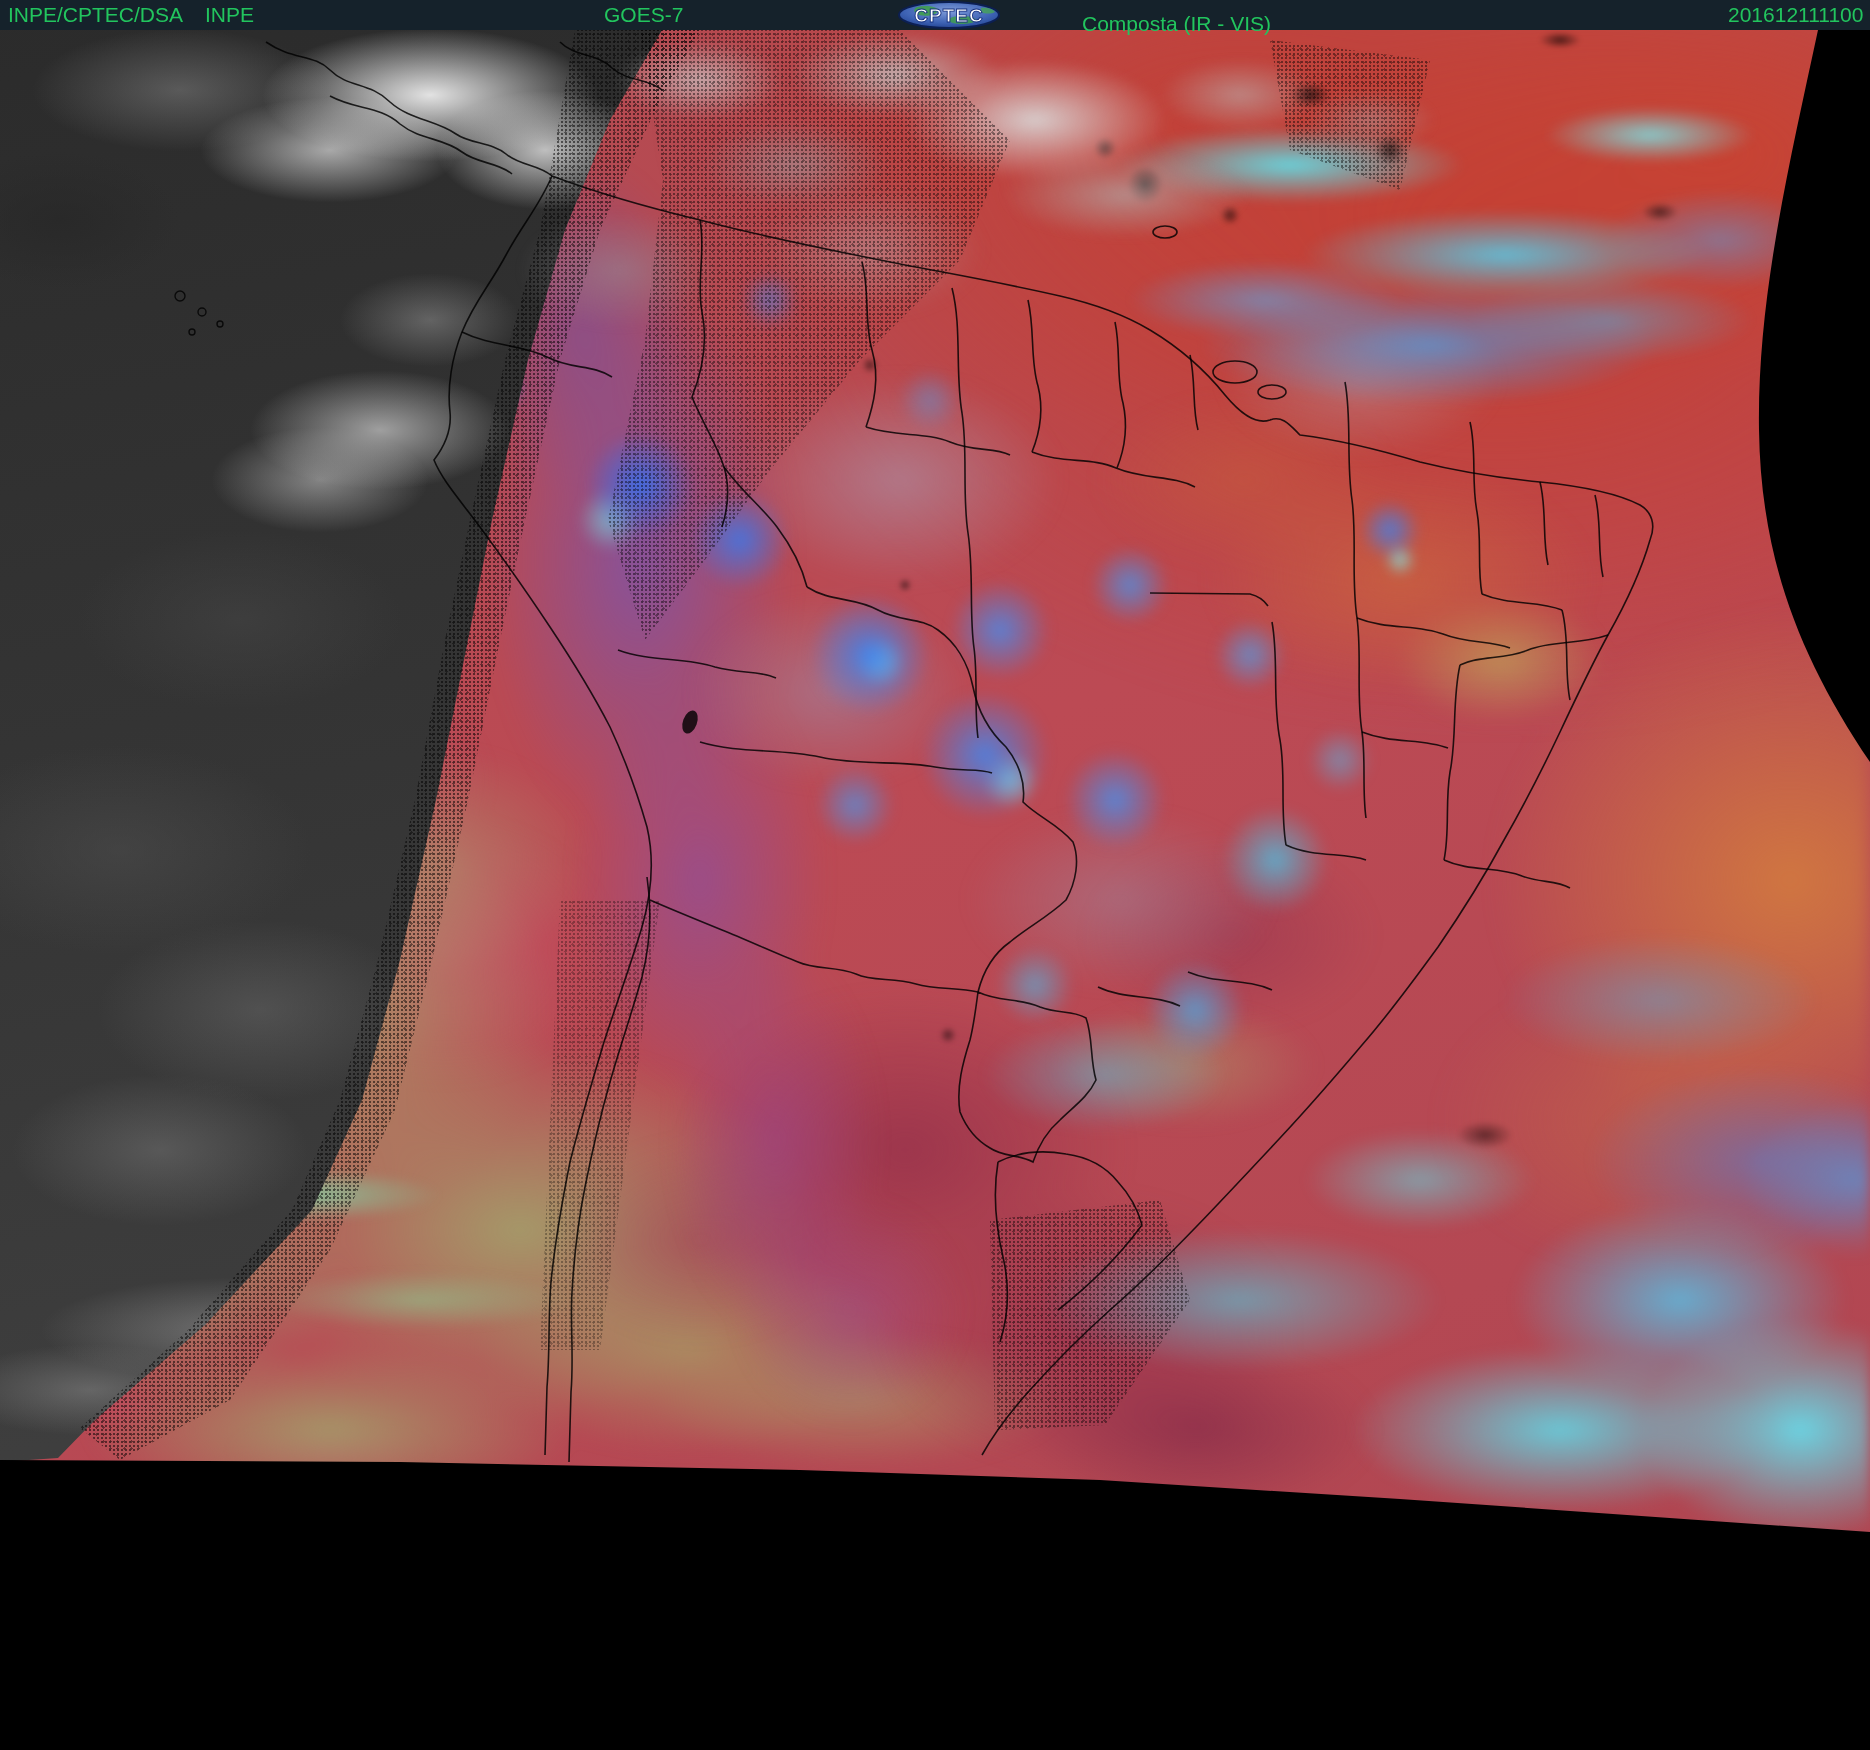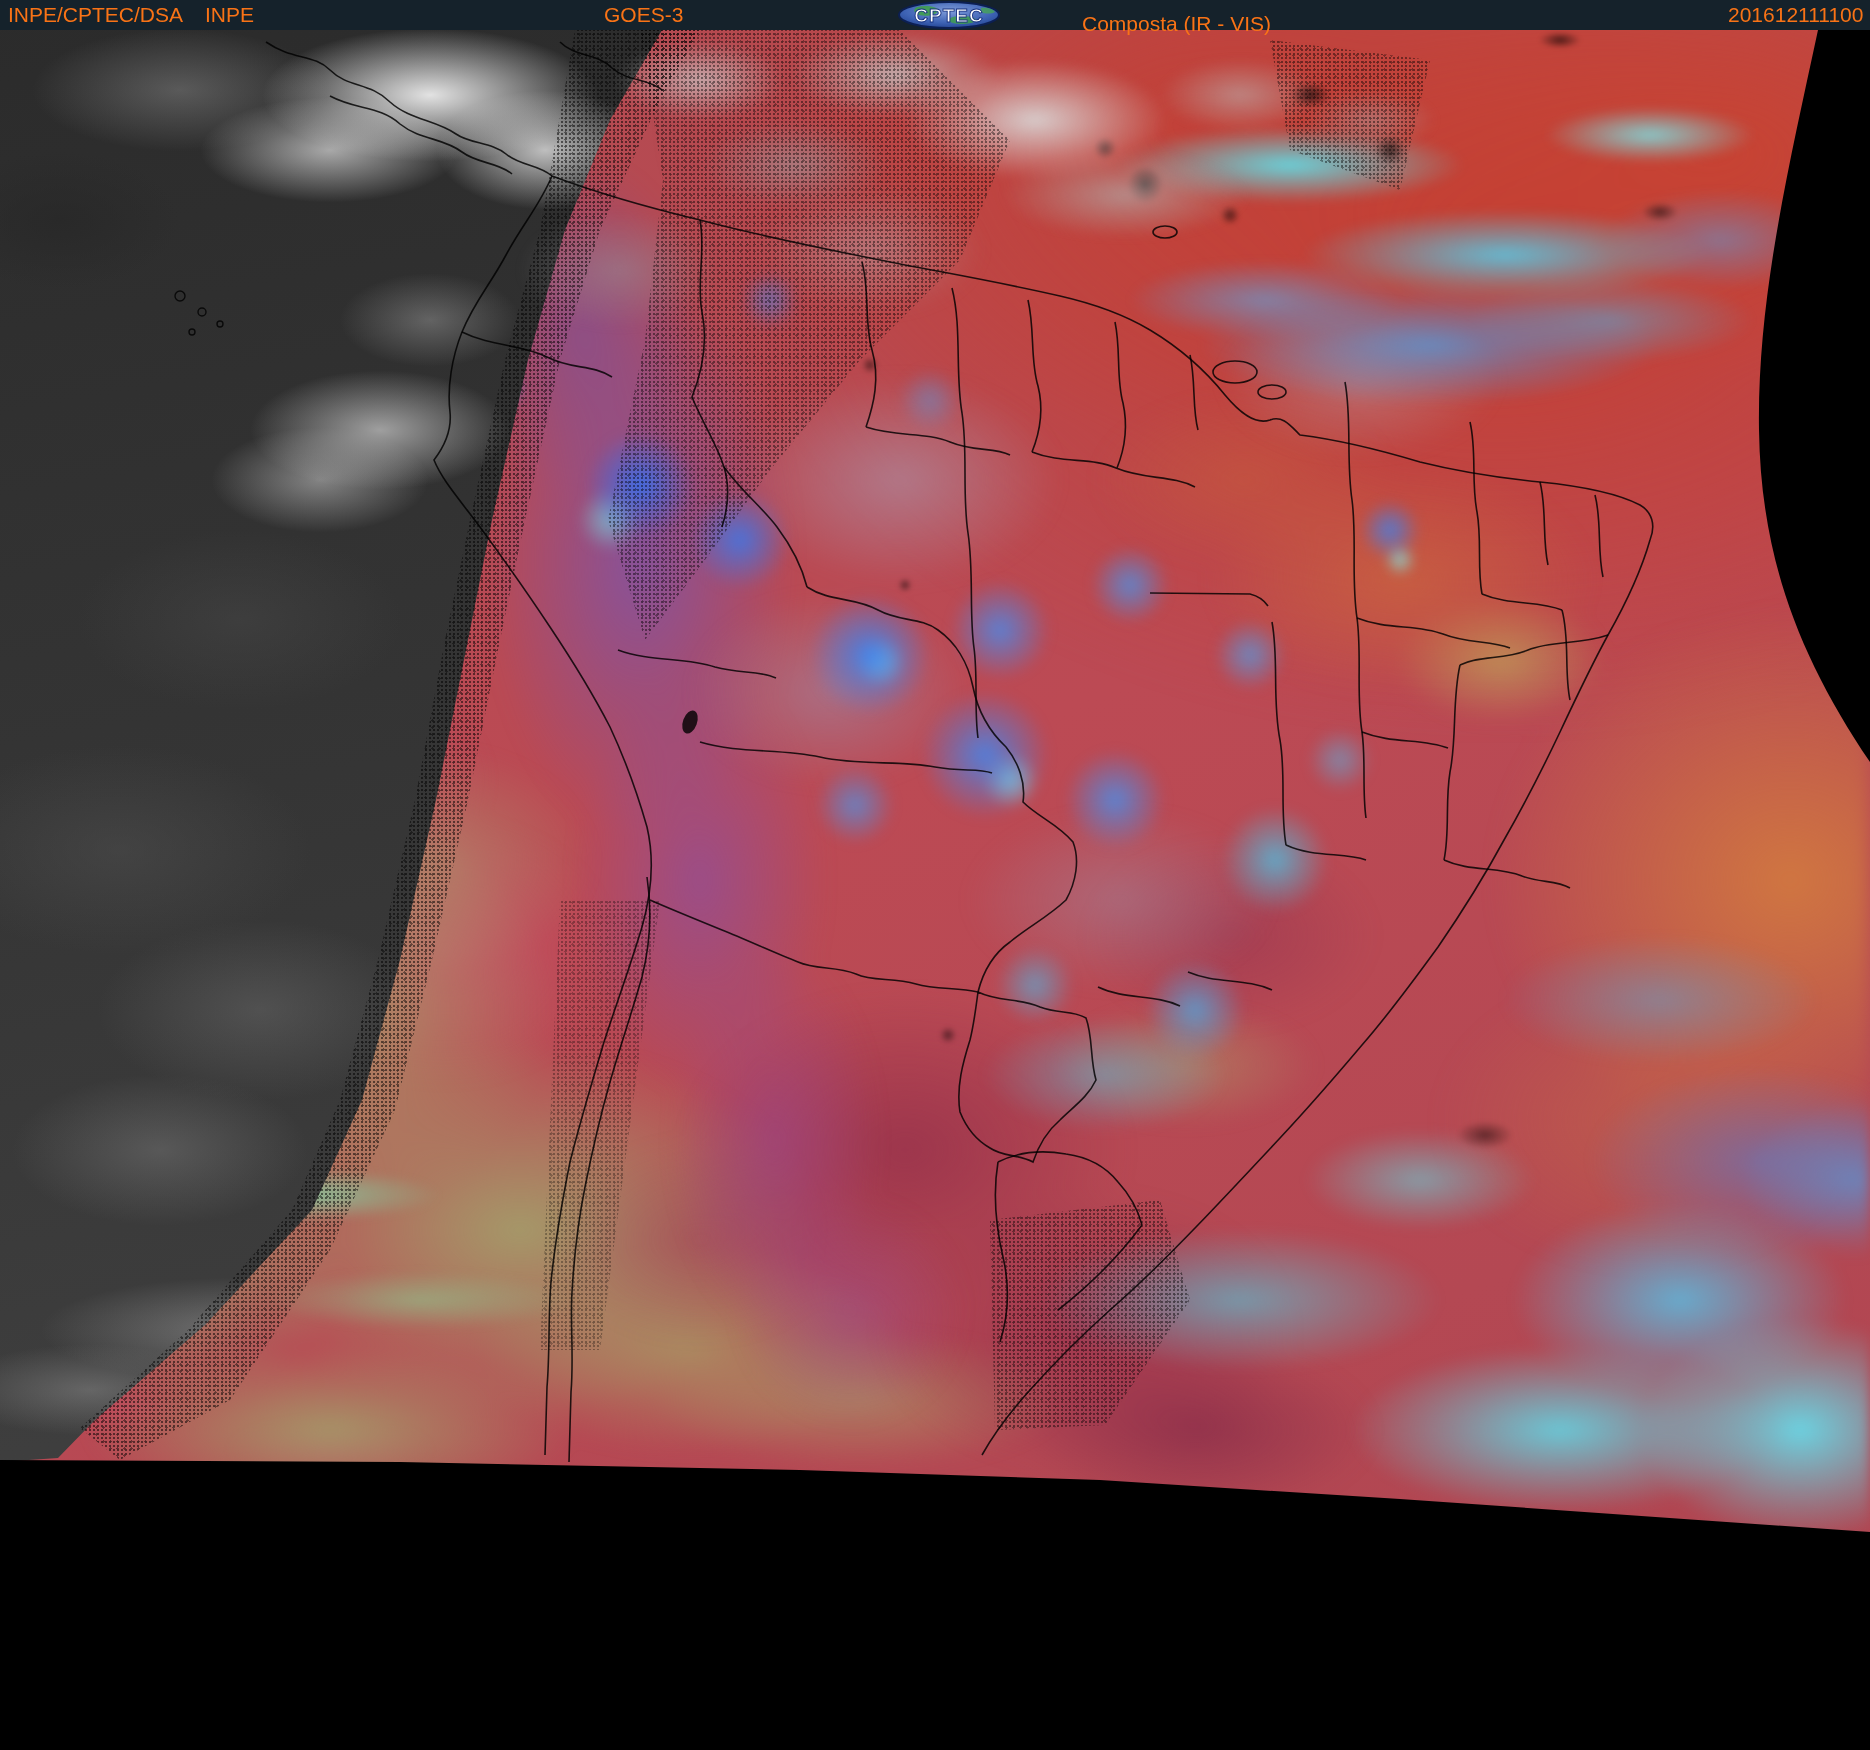--- a/index.html
+++ b/index.html
@@ -2,21 +2,21 @@
 <html><head>
 <meta charset="utf-8">
 <style>
   html,body{margin:0;padding:0;background:#000;}
   body{width:1870px;height:1750px;position:relative;overflow:hidden;
        font-family:"Liberation Sans",sans-serif;}
   .abs{position:absolute;}
 
   
   #header{left:0;top:0;width:1870px;height:30px;background:#15222b;z-index:60;}
-  #header .lbl{position:absolute;top:3px;color:#f97316;font-size:21px;white-space:pre;}
+  #header .lbl{position:absolute;top:3px;color:#22c55e;font-size:21px;white-space:pre;}
   #lbl-agency{left:8px;}
   #lbl-noaa{left:205px;}
   #lbl-sat{left:604px;}
   #lbl-product{left:1082px;margin-top:9px;}
   #lbl-time{left:1692px;margin-left:36px;}
   #logo{position:absolute;left:897px;top:1px;width:104px;height:28px;}
 
   
   #scene{left:0;top:0;width:1870px;height:1750px;z-index:1;background:#000;}
   .zone{position:absolute;left:0;top:0;width:1870px;height:1750px;pointer-events:none;}
@@ -279,21 +279,21 @@
 </svg>
 
 <svg id="masks" width="1870" height="1750" viewBox="0 0 1870 1750">
   <path d="M1818,30 C1788,170 1757,300 1759,430 C1761,560 1800,660 1874,768 L1874,30 Z" fill="#000"></path>
   <path d="M0,1460 L400,1462 L800,1470 L1100,1480 L1400,1499 L1870,1532 L1870,1750 L0,1750 Z" fill="#000"></path>
 </svg>
 
 <div id="header" class="abs">
   <span id="lbl-agency" class="lbl">INPE/CPTEC/DSA</span>
   <span id="lbl-noaa" class="lbl">INPE</span>
-  <span id="lbl-sat" class="lbl">GOES-3</span>
+  <span id="lbl-sat" class="lbl">GOES-7</span>
   <span id="lbl-product" class="lbl">Composta (IR - VIS)</span>
   <span id="lbl-time" class="lbl">201612111100</span>
   <svg id="logo" viewBox="0 0 104 28">
     <defs>
       <radialGradient id="lg" cx="50%" cy="35%" r="75%">
         <stop offset="0%" stop-color="#7e9bd8"></stop>
           <stop offset="60%" stop-color="#3d62b4"></stop>
         <stop offset="100%" stop-color="#1c3a86"></stop>
       </radialGradient>
     </defs>

